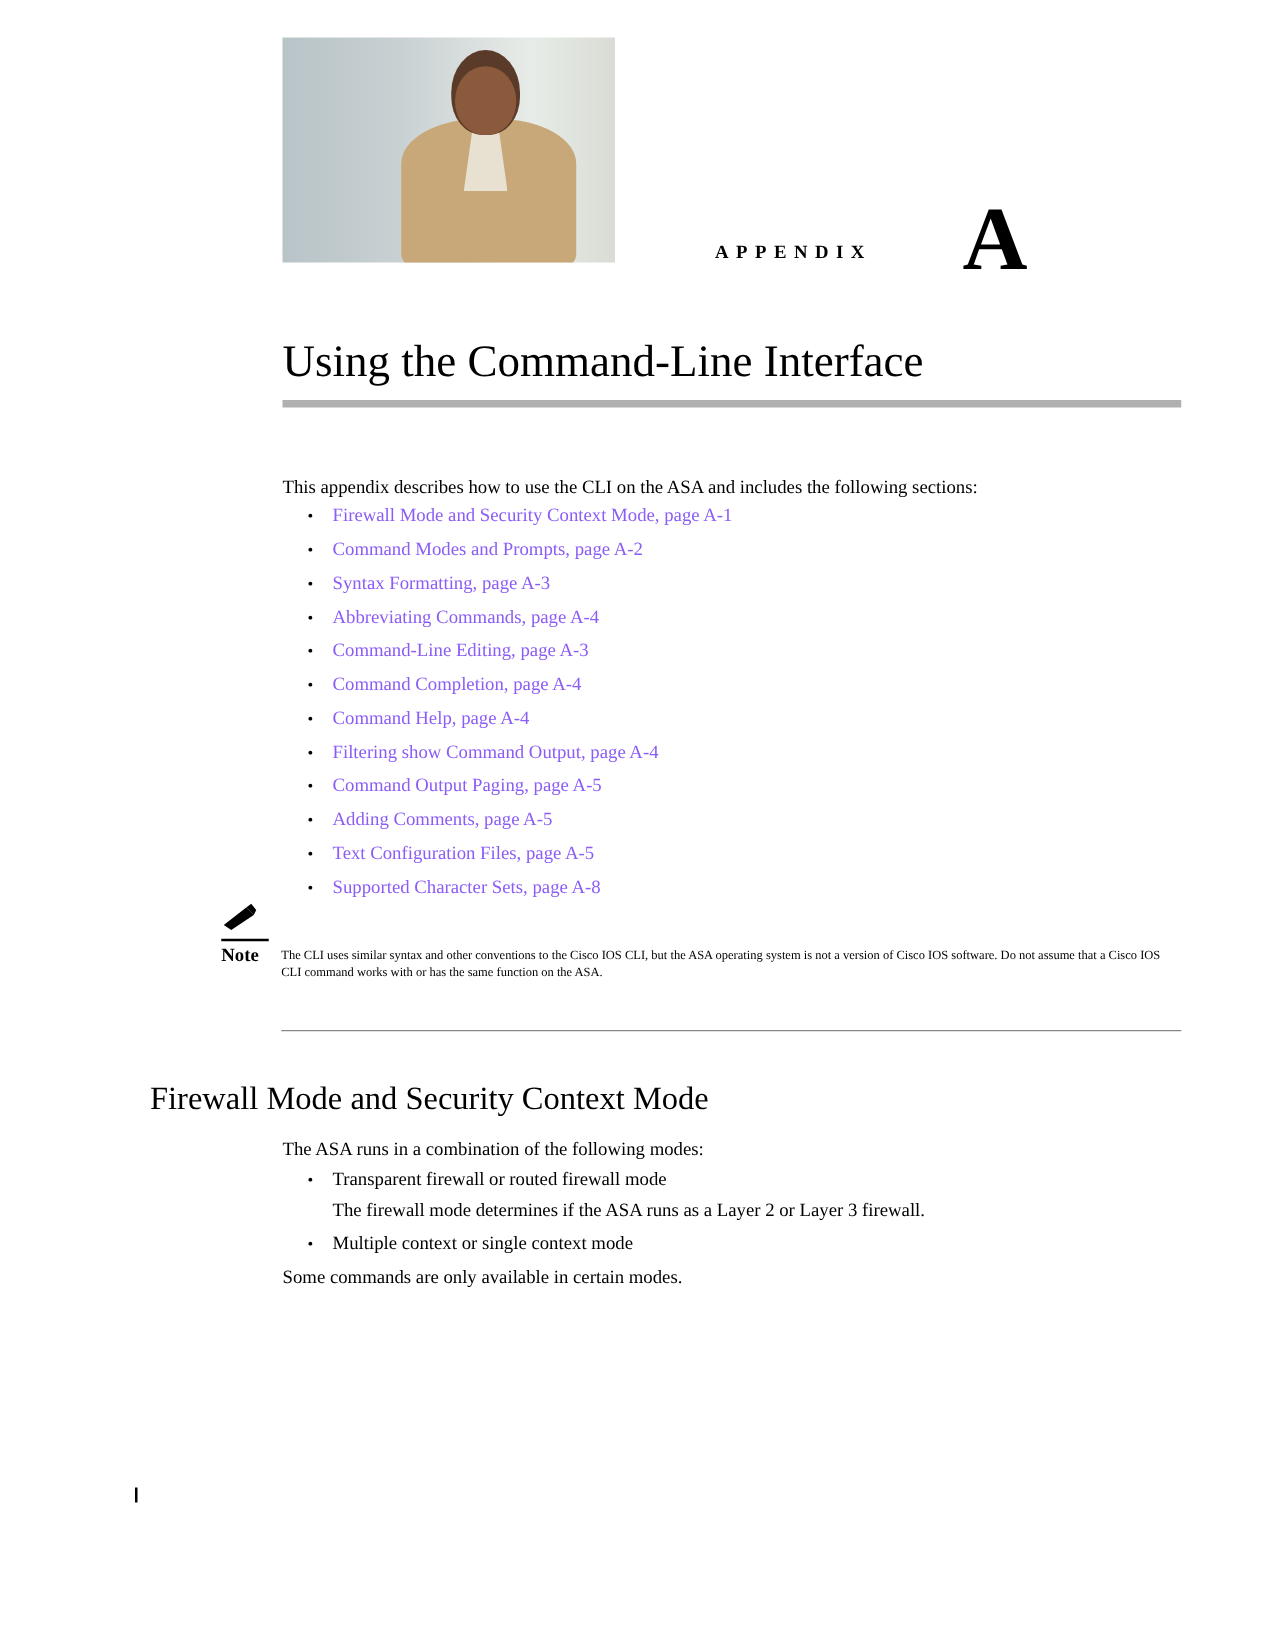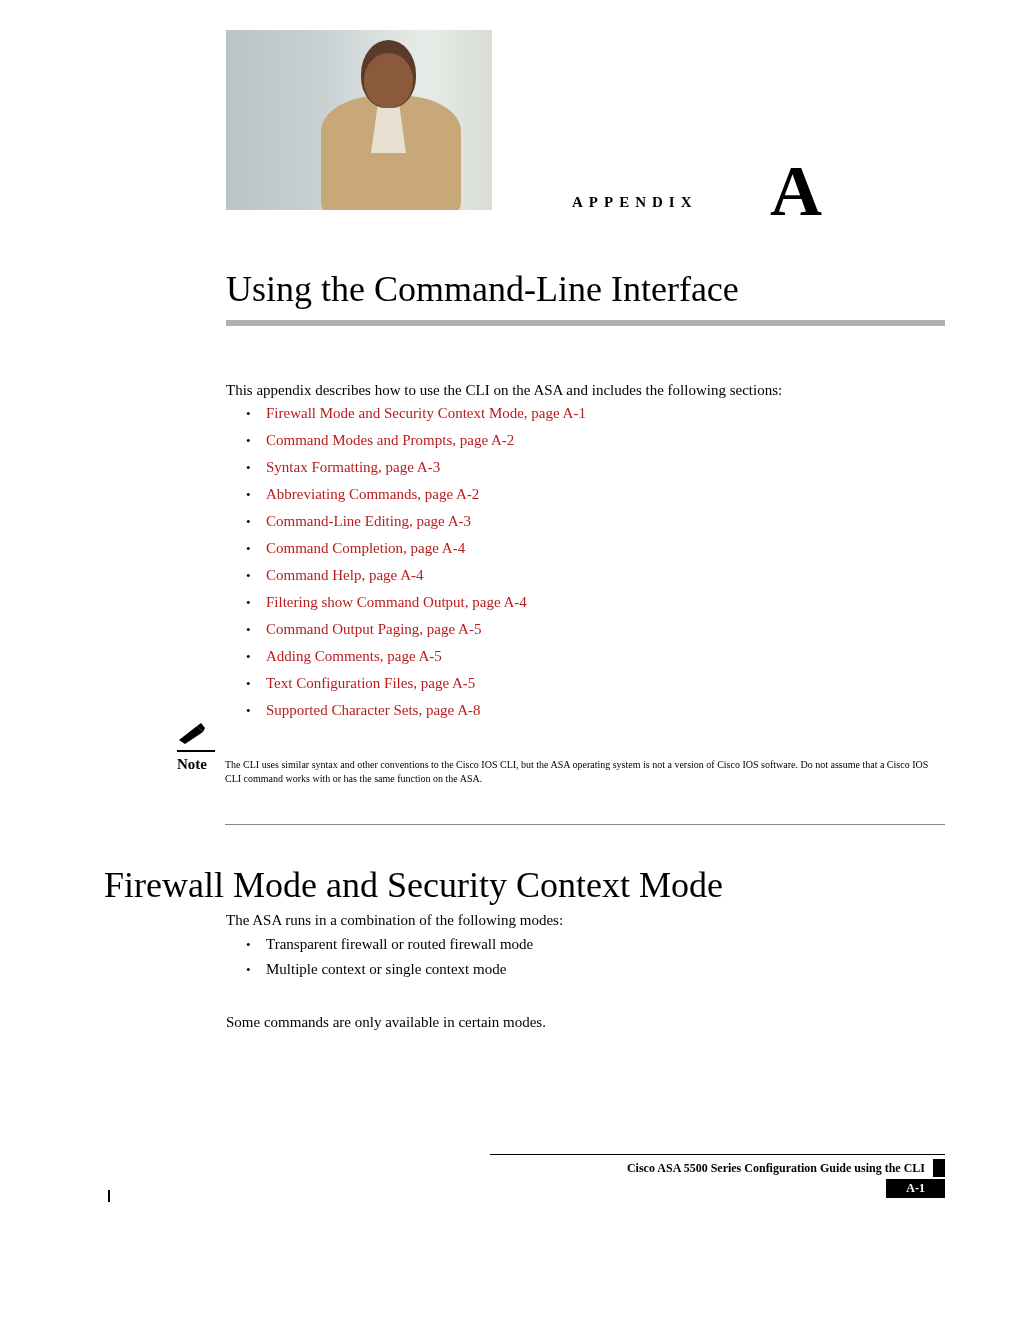--- a/index.html
+++ b/index.html
@@ -121,21 +121,21 @@
     display: flex;
     align-items: baseline;
     margin-bottom: 10px;
   }
   .bullet {
     width: 20px;
     flex-shrink: 0;
     font-size: 13px;
   }
   .link-text {
-    color: #b91c1c;
+    color: #8b5cf6;
   }
   .note-block {
     position: absolute;
     left: 165px;
     top: 722px;
     width: 780px;
   }
   .note-icon-wrap {
     position: absolute;
     left: 0;
@@ -169,24 +169,24 @@
   .note-bottom-rule {
     position: absolute;
     left: 60px;
     top: 102px;
     width: 720px;
     height: 1px;
     background: #888;
   }
   .section-heading {
     position: absolute;
-    left: 104px;
+    left: 120px;
     top: 864px;
     font-family: Georgia, "Times New Roman", serif;
-    font-size: 36px;
+    font-size: 26px;
     font-weight: 500;
   }
   .section-intro {
     position: absolute;
     left: 226px;
     top: 912px;
     width: 720px;
     font-size: 15px;
   }
   .modes-list {
@@ -294,21 +294,21 @@
     <div class="link-item">
         <span class="bullet">•</span>
         <span class="link-text">Command Modes and Prompts, page A-2</span>
       </div>
     <div class="link-item">
         <span class="bullet">•</span>
         <span class="link-text">Syntax Formatting, page A-3</span>
       </div>
     <div class="link-item">
         <span class="bullet">•</span>
-        <span class="link-text">Abbreviating Commands, page A-2</span>
+        <span class="link-text">Abbreviating Commands, page A-4</span>
       </div>
     <div class="link-item">
         <span class="bullet">•</span>
         <span class="link-text">Command-Line Editing, page A-3</span>
       </div>
     <div class="link-item">
         <span class="bullet">•</span>
         <span class="link-text">Command Completion, page A-4</span>
       </div>
     <div class="link-item">
@@ -352,36 +352,27 @@
 
   <div class="section-heading">Firewall Mode and Security Context Mode</div>
   <div class="section-intro">The ASA runs in a combination of the following modes:</div>
 
   <div class="modes-list">
     <div class="mode-item">
       <div class="mode-bullet-line">
           <span class="bullet">•</span>
           <span>Transparent firewall or routed firewall mode</span>
         </div>
+      <div class="mode-desc">The firewall mode determines if the ASA runs as a Layer 2 or Layer 3 firewall.</div>
     </div>
     <div class="mode-item">
       <div class="mode-bullet-line">
           <span class="bullet">•</span>
           <span>Multiple context or single context mode</span>
         </div>
     </div>
   </div>
 
   <div class="closing-text">Some commands are only available in certain modes.</div>
 
-  <div class="footer">
-    <div class="footer-rule"></div>
-    <div class="footer-row">
-      <span class="footer-title">Cisco ASA 5500 Series Configuration Guide using the CLI</span>
-      <div class="footer-bar"></div>
-    </div>
-    <div class="pagenum-row">
-      <div class="pagenum-box">A-1</div>
-    </div>
-  </div>
   <div class="left-marker"></div>
 
 </div>
 
 </body></html>

